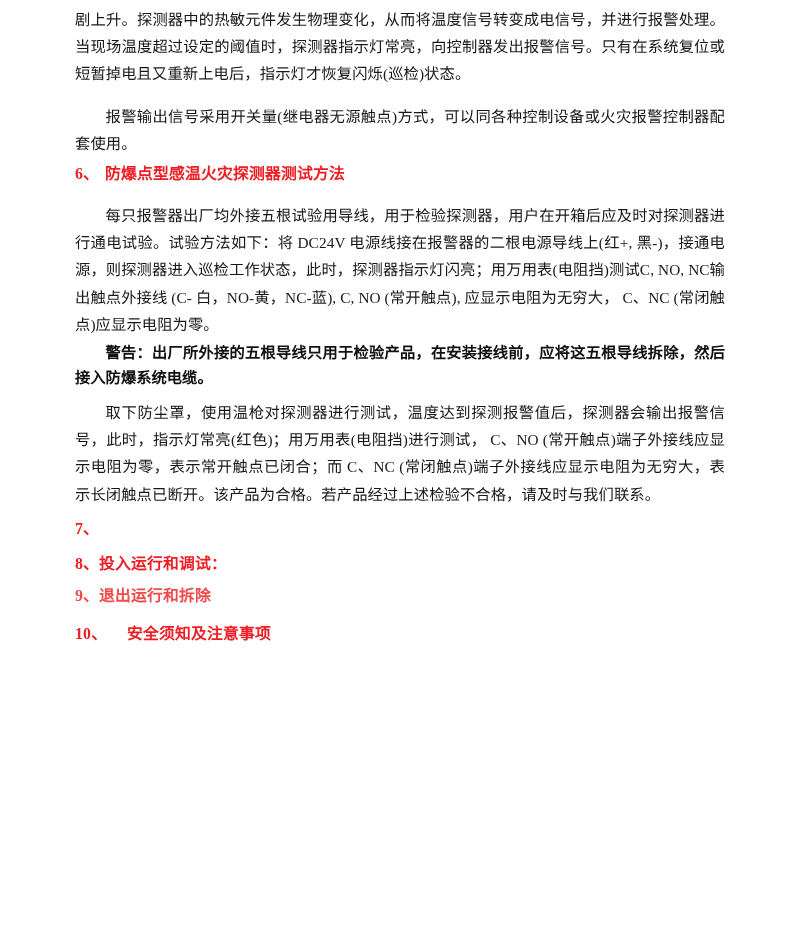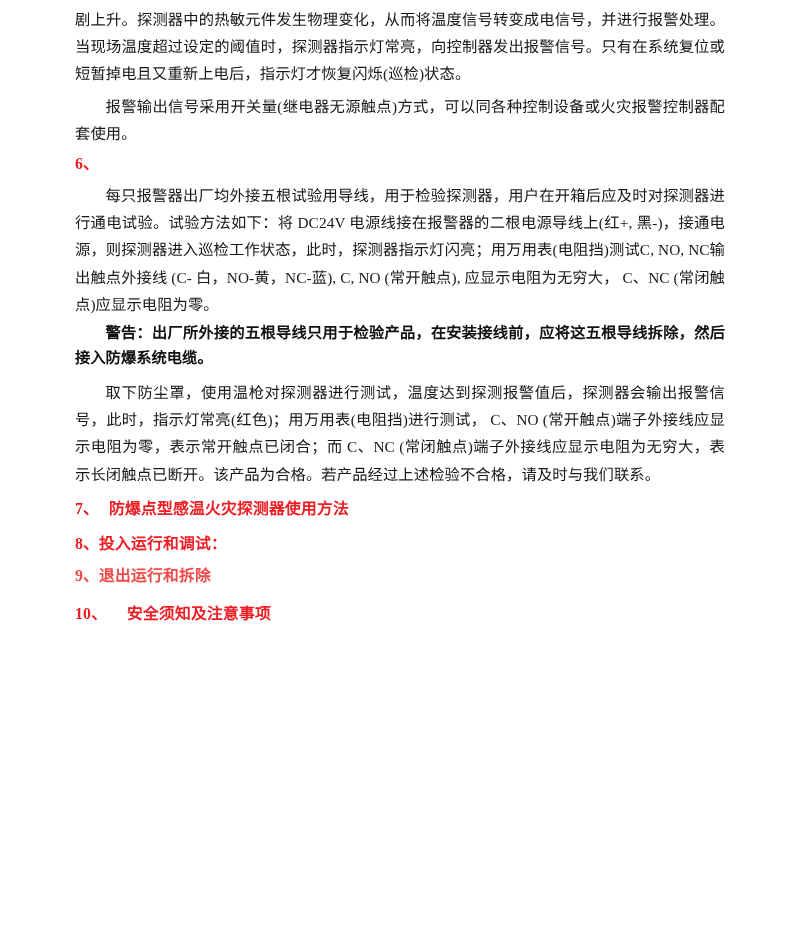--- a/index.html
+++ b/index.html
@@ -34,21 +34,21 @@
     font-size: 15.3px;
     line-height: 27.2px;
     text-align: justify;
     text-justify: inter-ideograph;
     letter-spacing: 0.1px;
     color: #171717;
   }
   p.indent2 { text-indent: 2em; }
   p.noindent { text-indent: 0; }
 
-  p.gap-sm { margin-top: 5px; }
+  p.gap-sm { margin-top: 15px; }
   p.gap-md { margin-top: 9px; }
 
   p.bold-warn {
     font-weight: bold;
     color: #111111;
     text-indent: 2em;
     line-height: 25px;
     margin-top: 2px;
     letter-spacing: 0;
   }
@@ -88,32 +88,32 @@
 
 <div id="page">
   <div class="doc-body">
 
     <p class="para noindent">剧上升。探测器中的热敏元件发生物理变化，从而将温度信号转变成电信号，并进行报警处理。当现场温度超过设定的阈值时，探测器指示灯常亮，向控制器发出报警信号。只有在系统复位或短暂掉电且又重新上电后，指示灯才恢复闪烁(巡检)状态。</p>
 
     <p class="para indent2 gap-sm">报警输出信号采用开关量(继电器无源触点)方式，可以同各种控制设备或火灾报警控制器配套使用。</p>
 
     <h2 class="section sec6">
       <span class="num">6、</span>
+      <span class="title">防爆点型感温火灾探测器测试方法</span>
     </h2>
 
 
     <p class="para indent2 gap-sm">每只报警器出厂均外接五根试验用导线，用于检验探测器，用户在开箱后应及时对探测器进行通电试验。试验方法如下：将 DC24V 电源线接在报警器的二根电源导线上(红+, 黑-)，接通电源，则探测器进入巡检工作状态，此时，探测器指示灯闪亮；用万用表(电阻挡)测试C, NO, NC输出触点外接线 (C- 白，NO-黄，NC-蓝), C, NO  (常开触点), 应显示电阻为无穷大， C、NC (常闭触点)应显示电阻为零。</p>
 
     <p class="para bold-warn">警告：出厂所外接的五根导线只用于检验产品，在安装接线前，应将这五根导线拆除，然后接入防爆系统电缆。</p>
 
     <p class="para indent2 gap-md">取下防尘罩，使用温枪对探测器进行测试，温度达到探测报警值后，探测器会输出报警信号，此时，指示灯常亮(红色)；用万用表(电阻挡)进行测试， C、NO (常开触点)端子外接线应显示电阻为零，表示常开触点已闭合；而 C、NC (常闭触点)端子外接线应显示电阻为无穷大，表示长闭触点已断开。该产品为合格。若产品经过上述检验不合格，请及时与我们联系。</p>
 
     <h2 class="section sec7">
       <span class="num">7、</span>
-      <span class="title">防爆点型感温火灾探测器使用方法</span>
     </h2>
 
 
     <h2 class="section sec8">
       <span class="num">8、</span>
       <span class="title">投入运行和调试：</span>
     </h2>
 
 
     <h2 class="section sec9">

